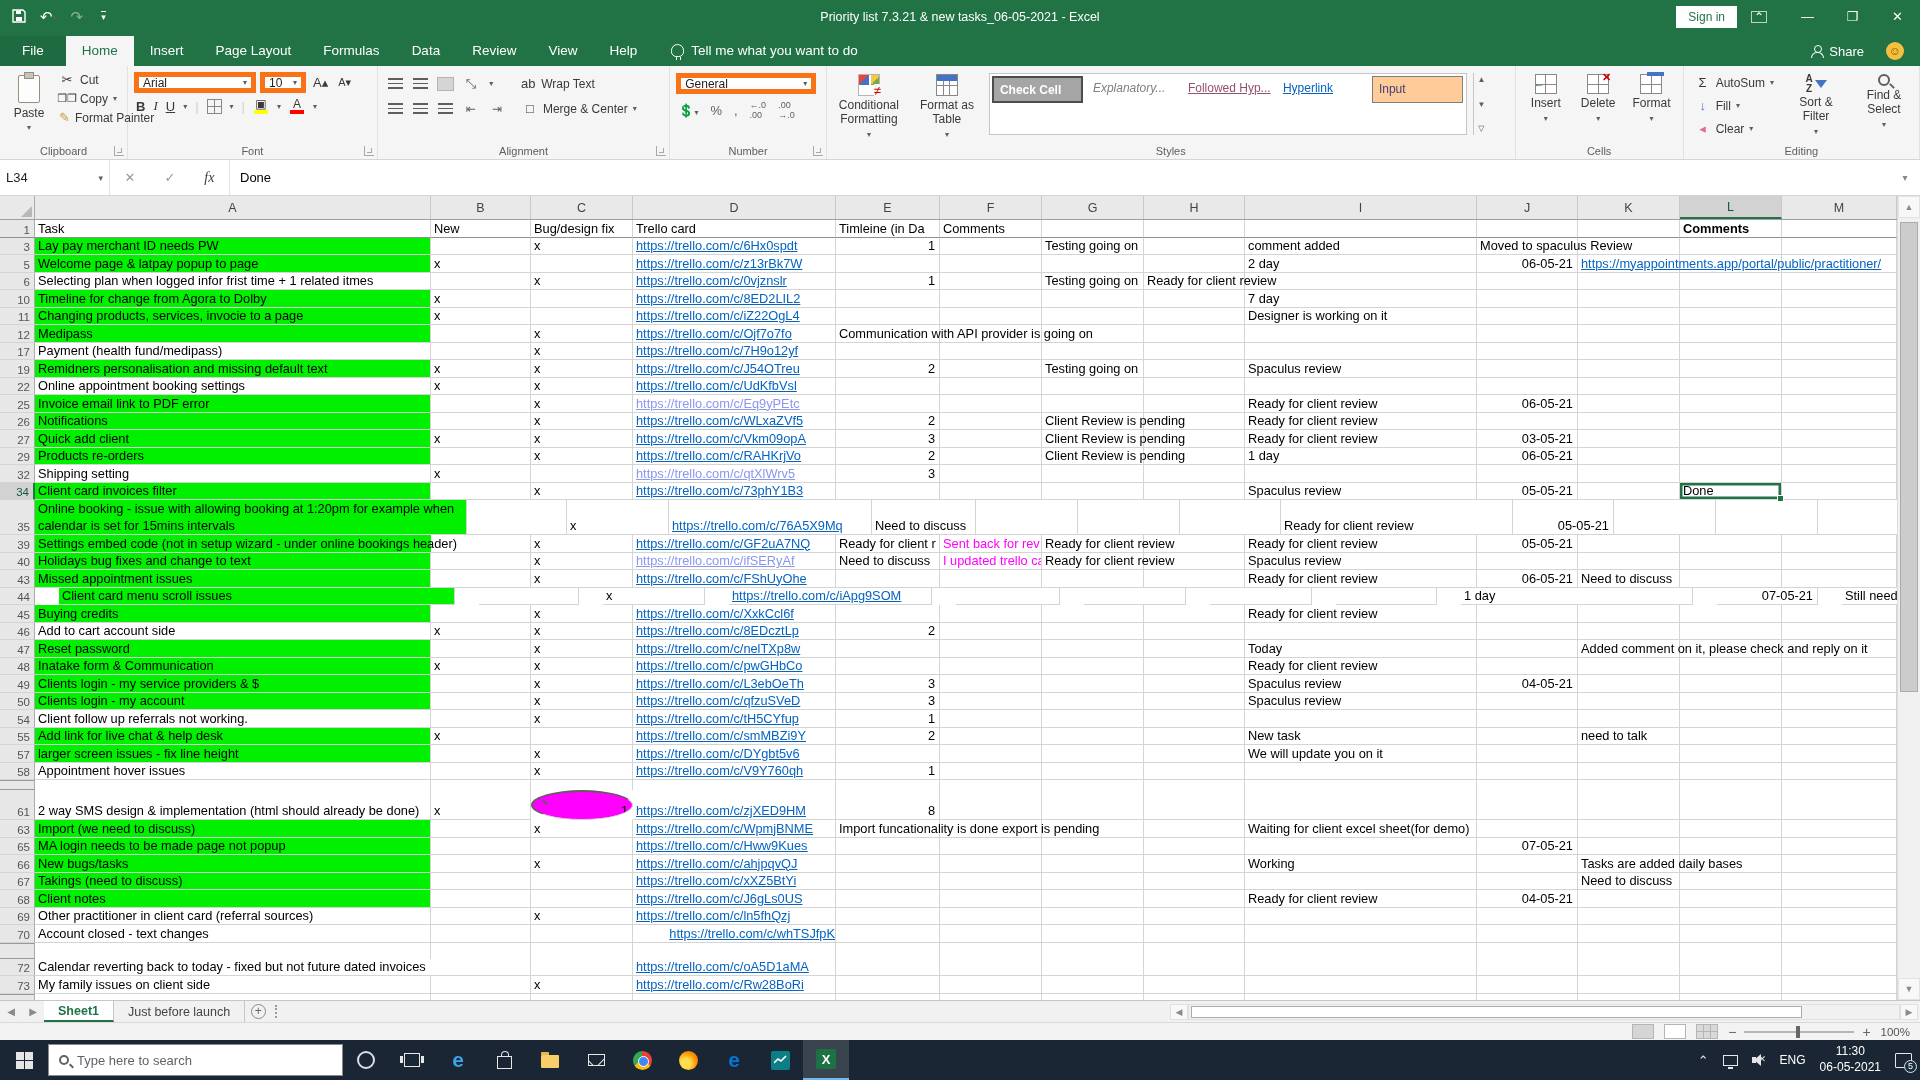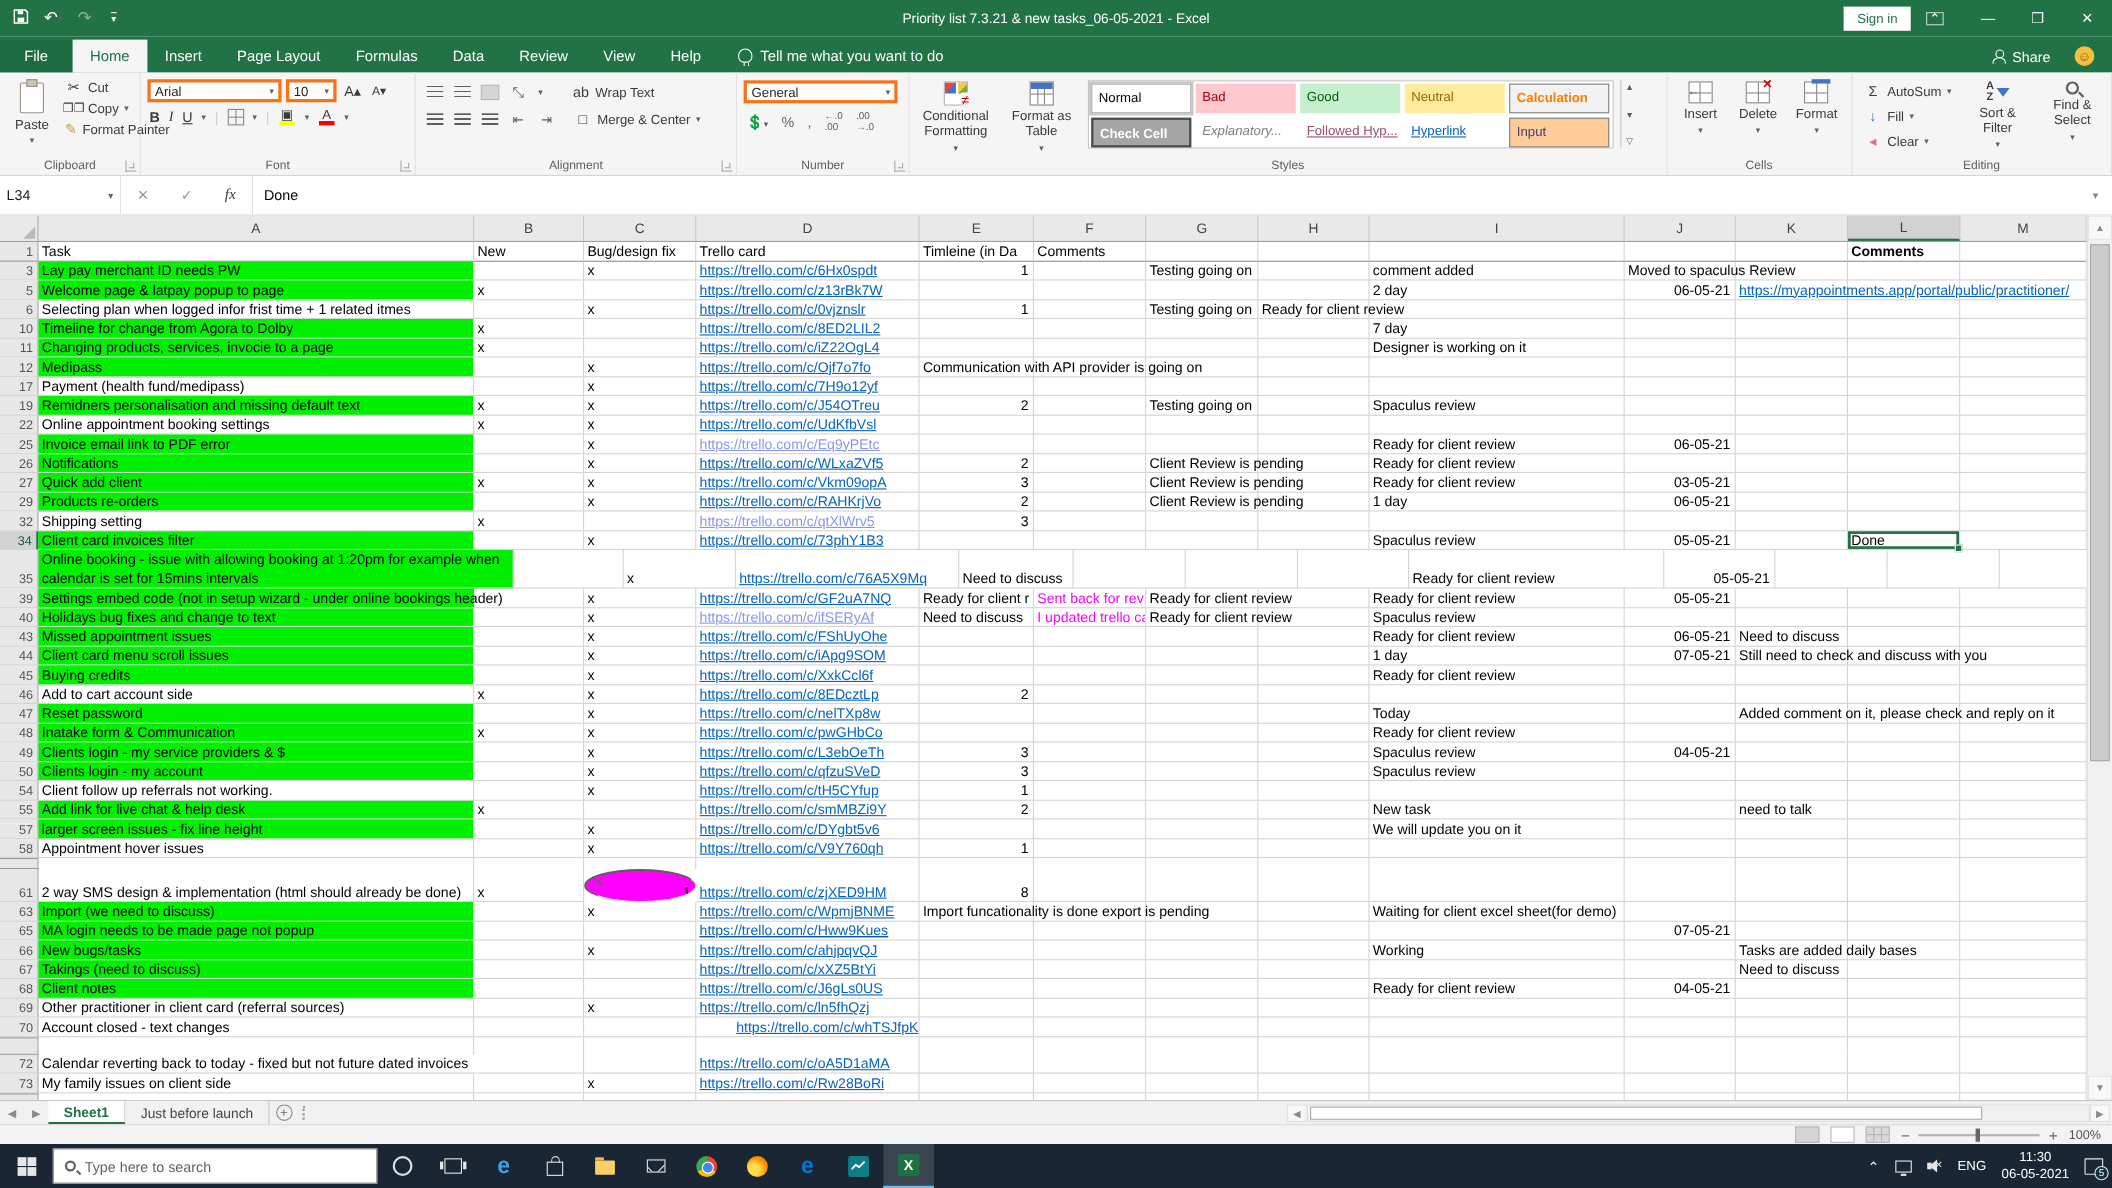--- a/index.html
+++ b/index.html
@@ -42,21 +42,21 @@
   .smallbtn{display:flex;align-items:center;gap:5px;font-size:12px;color:#3b3a39;padding:1.5px 3px;white-space:nowrap}
   .dd{font-size:8px;color:#605e5c}
   .icon16{width:16px;height:16px;display:inline-flex;align-items:center;justify-content:center;font-size:13px}
   
   #g-clip{width:128px}
   .paste-big{float:left;width:46px;height:66px;display:flex;flex-direction:column;align-items:center;justify-content:center;gap:3px;font-size:12px;color:#3b3a39}
   .clipicon{width:22px;height:28px;background:#fdfdfd;border:1.5px solid #9a8f7f;border-radius:2px;position:relative}
   .clipicon:before{content:"";position:absolute;top:-4px;left:5px;width:8px;height:5px;background:#c8c4bd;border:1px solid #9a8f7f}
   
   #g-font{width:252px}
-  .selectbox{display:inline-flex;align-items:center;justify-content:space-between;background:#fff;border:3px solid #f97316;font-size:12px;padding:1px 4px;height:21px;color:#201f1e}
+  .selectbox{display:inline-flex;align-items:center;justify-content:space-between;background:#fff;border:5px solid #f97316;font-size:12px;padding:1px 4px;height:21px;color:#201f1e}
   .fontrow{display:flex;gap:4px;align-items:center;margin:2px 0 5px}
   .btnrow{display:flex;gap:8px;align-items:center;font-size:13px;color:#3b3a39;padding-left:2px}
   .bi{font-weight:bold}.ii{font-style:italic;font-family:"Liberation Serif",serif}.ui{text-decoration:underline}
   .colorbtn{position:relative;width:16px;height:16px;text-align:center;font-size:12px;line-height:13px}
   .colorbtn .bar{position:absolute;left:1px;right:1px;bottom:0;height:4px}
   .gridico{width:15px;height:15px;border:1px solid #8a8886;background:
     linear-gradient(#8a8886,#8a8886) 50% 0/1px 100% no-repeat,
     linear-gradient(#8a8886,#8a8886) 0 50%/100% 1px no-repeat}
   
   #g-align{width:295px}
@@ -374,27 +374,20 @@
         <span>Conditional Formatting</span>
           <span class="dd">▾</span>
       </div>
       <div class="bigbtn">
         <span class="ftico"></span>
         <span>Format as Table</span>
           <span class="dd">▾</span>
       </div>
       <div id="stylegal">
           <div class="st-row">
-            <div class="stc st-normal">Normal</div>
-            <div class="stc st-bad">Bad</div>
-            <div class="stc st-good">Good</div>
-            <div class="stc st-neutral">Neutral</div>
-            <div class="stc st-calculation">Calculation</div>
-          </div>
-          <div class="st-row">
             <div class="stc st-check">Check Cell</div>
             <div class="stc st-explanatory">Explanatory...</div>
             <div class="stc st-followed">Followed Hyp...</div>
             <div class="stc st-hyperlink">Hyperlink</div>
             <div class="stc st-input">Input</div>
           </div>
         </div>
       <div class="galscroll">
           <span>▲</span>
           <span>▼</span>
@@ -847,21 +840,21 @@
         <div class="cell ce" style="width: 104px;"></div>
         <div class="cell cf" style="width: 102px;"></div>
         <div class="cell cg spill" style="width: 102px;"></div>
         <div class="cell chh spill" style="width: 101px;"></div>
         <div class="cell ci spill" style="width: 232px;">Ready for client review</div>
         <div class="cell cj num" style="width: 101px;">06-05-21</div>
         <div class="cell ck spill" style="width: 102px;">Need to discuss</div>
         <div class="cell cl" style="width: 102px;"></div>
         <div class="cell cm" style="width: 115px;"></div>
       </div>
-      <div class="grow" style="height: 17.5px;">
+      <div class="grow" style="height: 17.5px; gap: 24px;">
         <div class="gut">44</div>
         <div class="cell ca grn" style="width: 396px;">Client card menu scroll issues</div>
         <div class="cell cb" style="width: 100px;"></div>
         <div class="cell cc" style="width: 102px;">x</div>
         <div class="cell cd" style="width: 203px;">
           <span class="lnk">https://trello.com/c/iApg9SOM</span>
         </div>
         <div class="cell ce" style="width: 104px;"></div>
         <div class="cell cf" style="width: 102px;"></div>
         <div class="cell cg spill" style="width: 102px;"></div>

